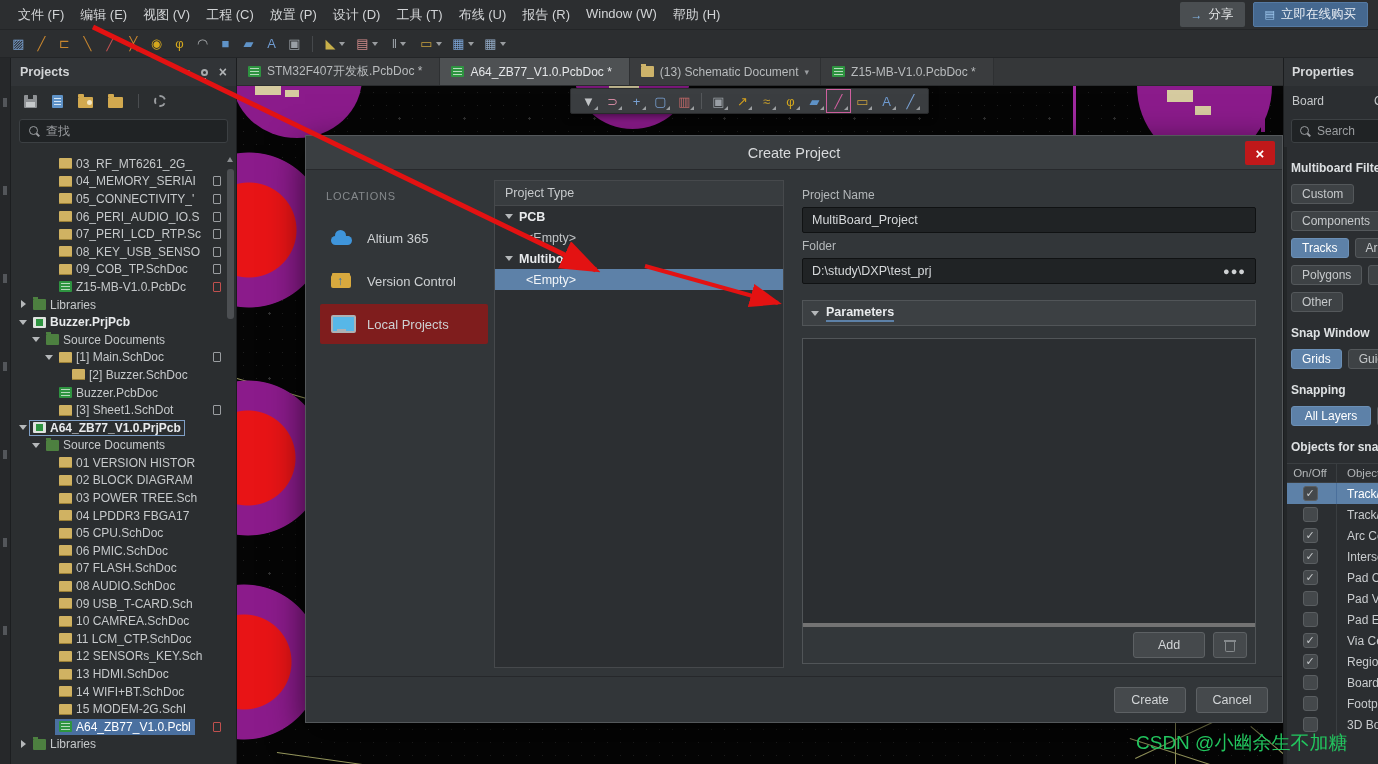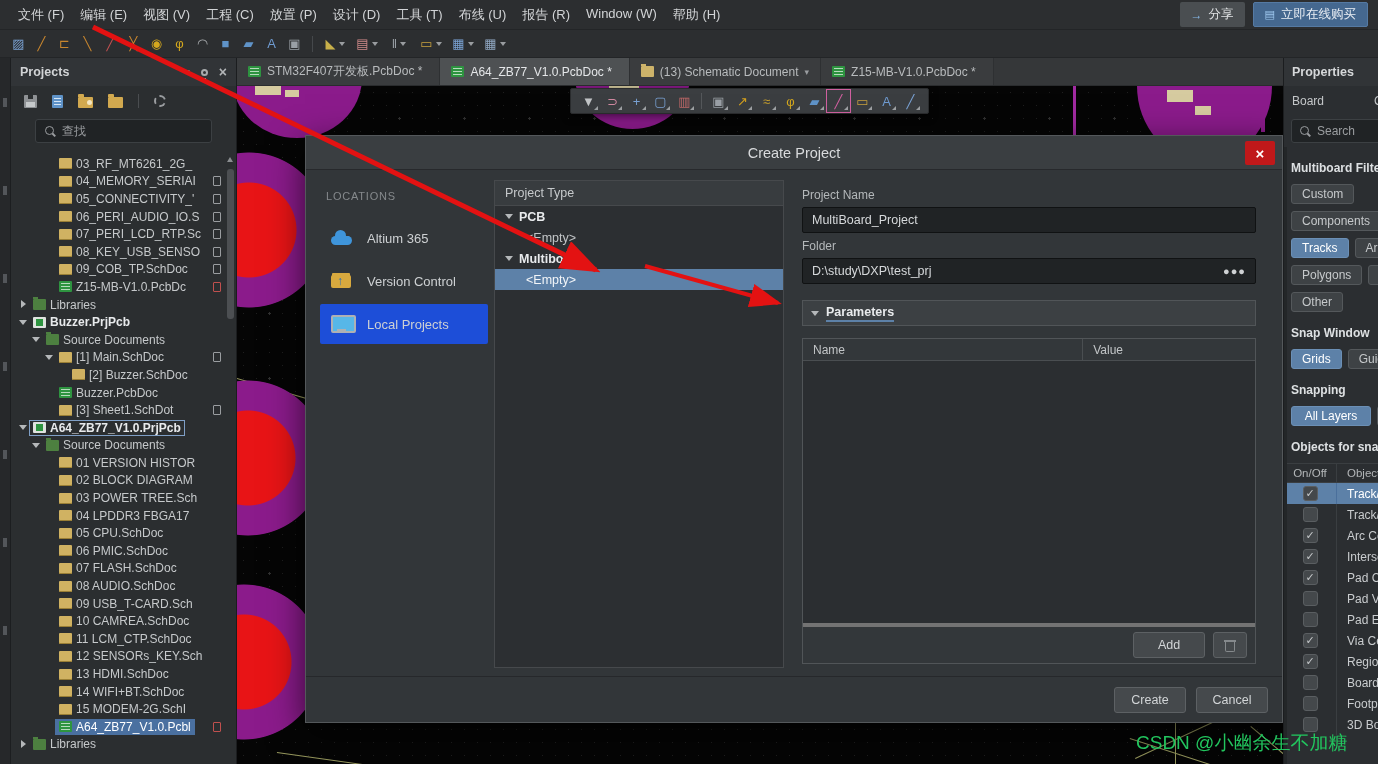--- a/index.html
+++ b/index.html
@@ -52,21 +52,21 @@
   .cmp{width:11px;height:13px;background:#5f93c8;border-radius:1px;position:relative}
   .cmp::after{content:'';position:absolute;left:2px;top:3px;right:2px;height:7px;
     background:repeating-linear-gradient(180deg,#d5e5f5 0 1px,transparent 1px 3px)}
   .mini-folder{width:15px;height:11px;background:#d2a94f;border-radius:1px;position:relative;margin-top:2px}
   .mini-folder::before{content:'';position:absolute;top:-3px;left:0;width:6px;height:3px;
     background:#d2a94f;border-radius:1px 1px 0 0}
   .mf1::after{content:'';position:absolute;right:1px;top:3px;width:5px;height:5px;
     background:#f3e6c2;border-radius:50%}
   .vsep{width:1px;height:14px;background:#4a4d50}
   .gear{width:12px;height:12px;border:2.5px dashed #9a9da0;border-radius:50%}
-  .pp-search{margin:3px 24px 7px;height:24px;background:#202325;border:1px solid #3c4043;
+  .pp-search{margin:3px 8px 7px;height:24px;background:#202325;border:1px solid #3c4043;
     border-radius:3px;display:flex;align-items:center;gap:6px;padding:0 8px;flex:none}
   .mag{position:relative;width:12px;height:12px;flex:none}
   .mag::before{content:'';position:absolute;left:1px;top:1px;width:7px;height:7px;
     border:1.5px solid #9a9da0;border-radius:50%}
   .mag::after{content:'';position:absolute;left:8px;top:9px;width:4px;height:1.5px;
     background:#9a9da0;transform:rotate(45deg)}
   .pp-search input, .props-search input{background:none;border:none;outline:none;
     color:#c2c5c7;font-size:12px;width:140px;font-family:inherit}
   input::placeholder{color:#9a9da0}
   .pp-tree{flex:1;position:relative;padding-top:5px;overflow:hidden}
@@ -151,21 +151,21 @@
   .dlg-title{height:34px;background:#3a3e41;border-bottom:1px solid #27292c;display:flex;
     align-items:center;justify-content:center;font-size:14.5px;color:#d8dadc;position:relative;flex:none}
   .dlg-close{position:absolute;right:7px;top:5px;width:30px;height:24px;background:#c0181a;
     border-radius:2px;display:flex;align-items:center;justify-content:center;color:#fff;
     font-size:15px;font-weight:bold;cursor:default}
   .dlg-body{flex:1;display:flex;padding:10px 14px 8px;min-height:0}
   .dlg-loc{width:168px;flex:none;padding-top:4px}
   .loc-label{font-size:11px;color:#85898c;letter-spacing:.8px;margin:6px 0 16px 6px}
   .loc-item{height:40px;display:flex;align-items:center;gap:12px;padding:0 9px;font-size:13px;
     color:#ced1d3;border-radius:2px;margin-bottom:3px;cursor:default}
-  .loc-item.locsel{background:#1d4ed8}
+  .loc-item.locsel{background:#7f1d1d}
   .licn{width:26px;height:20px;position:relative;flex:none}
   .licn.cloud::before{content:'';position:absolute;left:2px;top:8px;width:21px;height:9px;
     background:#3f95db;border-radius:6px}
   .licn.cloud::after{content:'';position:absolute;left:6px;top:2px;width:11px;height:11px;
     background:#3f95db;border-radius:50%;box-shadow:7px 3px 0 -3px #3f95db}
   .licn.vcfolder::before{content:'';position:absolute;left:2px;top:4px;width:20px;height:13px;
     background:#d8a93e;border-radius:2px;box-shadow:0 -3px 0 -1px #d8a93e}
   .licn.vcfolder::after{content:'↑';position:absolute;left:8px;top:3px;font-size:12px;
     font-weight:bold;color:#2d6db5}
   .licn.monitor::before{content:'';position:absolute;left:2px;top:1px;width:21px;height:14px;
@@ -868,24 +868,20 @@
               </div>
               <div class="fld-label">Folder</div>
               <div class="fld-input">
                 <input value="D:\study\DXP\test_prj" style="">
                 <span class="browse">●●●</span>
               </div>
               <div class="params-bar">
                 <span class="pb-label">Parameters</span>
               </div>
               <div class="params-table">
-                <div class="pt-header">
-                  <div class="pt-name">Name</div>
-                  <div class="pt-value">Value</div>
-                </div>
                 <div class="pt-body"></div>
                 <div class="pt-footer">
                   <button class="btn">Add</button>
                   <button class="btn icon-only">
                     <span class="trash"></span>
                   </button>
                 </div>
               </div>
             </div>
           </div>

